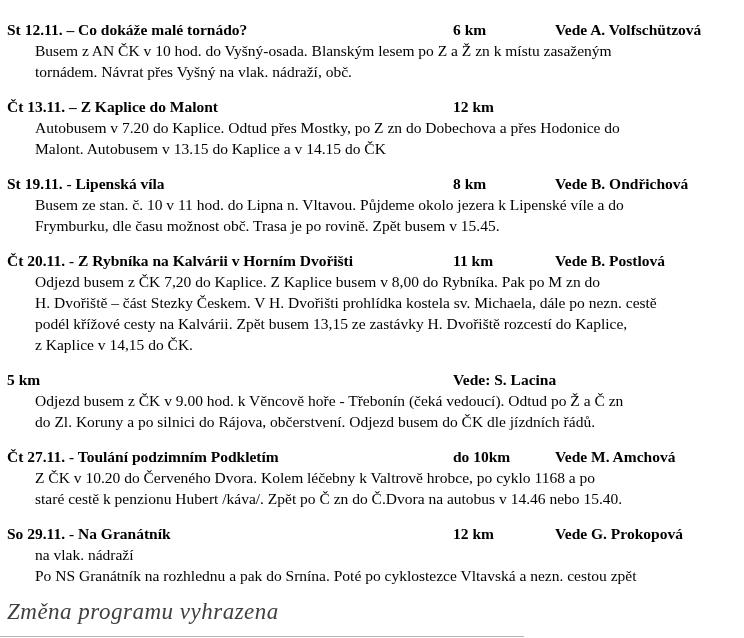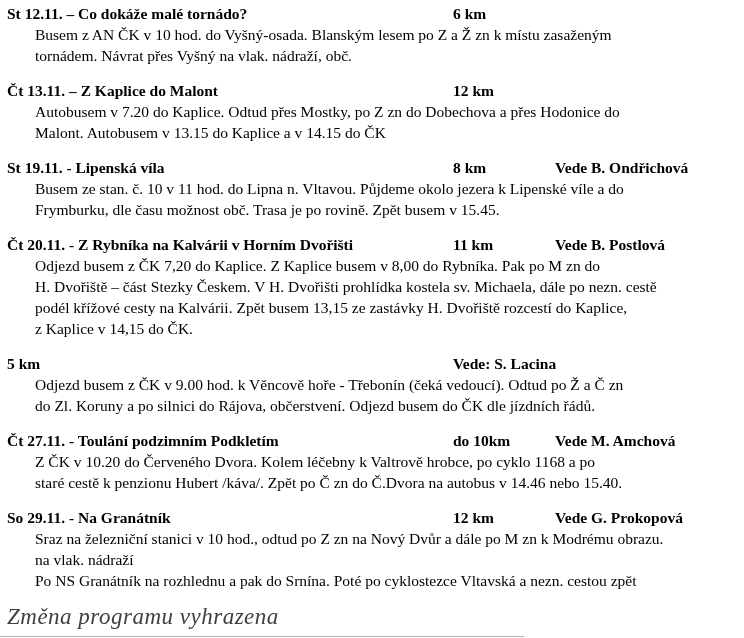--- a/index.html
+++ b/index.html
@@ -7,21 +7,21 @@
     padding: 0;
     background: #ffffff;
   }
   .page {
     position: relative;
     width: 744px;
     height: 638px;
     background: #ffffff;
     overflow: hidden;
     box-sizing: border-box;
-    padding: 3px 4px 0 7px;
+    padding: 19px 4px 0 7px;
     font-family: "Liberation Serif", "DejaVu Serif", serif;
     font-size: 15.5px;
     line-height: 21px;
     color: #000000;
   }
   .entry {
     margin-bottom: 14px;
   }
   .entry-header {
     display: grid;
@@ -58,20 +58,21 @@
 </head>
 <body>
 
 <div class="page">
 
   <div>
   <div class="entry">
     <div class="entry-header">
       <div class="cell">St 12.11. – Co dokáže malé tornádo?</div>
       <div class="cell">6 km</div>
+      <div class="cell">Vede A. Volfschützová</div>
     </div>
     <div class="entry-body">
           <div class="body-line">Busem z AN ČK v 10 hod. do Vyšný-osada. Blanským lesem po Z a Ž zn k místu zasaženým</div>
           <div class="body-line">tornádem. Návrat přes Vyšný na vlak. nádraží, obč.</div>
         </div>
   </div>
 
   <div class="entry">
     <div class="entry-header">
       <div class="cell">Čt 13.11. – Z Kaplice do Malont</div>
@@ -132,21 +133,20 @@
         </div>
   </div>
 
   <div class="entry">
     <div class="entry-header">
       <div class="cell">So 29.11. - Na Granátník</div>
       <div class="cell">12 km</div>
       <div class="cell">Vede G. Prokopová</div>
     </div>
     <div class="entry-body">
-          <div class="body-line">Sraz na železniční stanici v 10 hod., odtud po Z zn na Nový Dvůr a dále po M zn k Modrému obrazu.</div>
           <div class="body-line">na vlak. nádraží</div>
           <div class="body-line">Po NS Granátník na rozhlednu a pak do Srnína. Poté po cyklostezce Vltavská a nezn. cestou zpět</div>
         </div>
   </div>
 </div>
 
   <div class="footer-note">Změna programu vyhrazena</div>
 
   <div class="bottom-edge-line"></div>
 </div>

